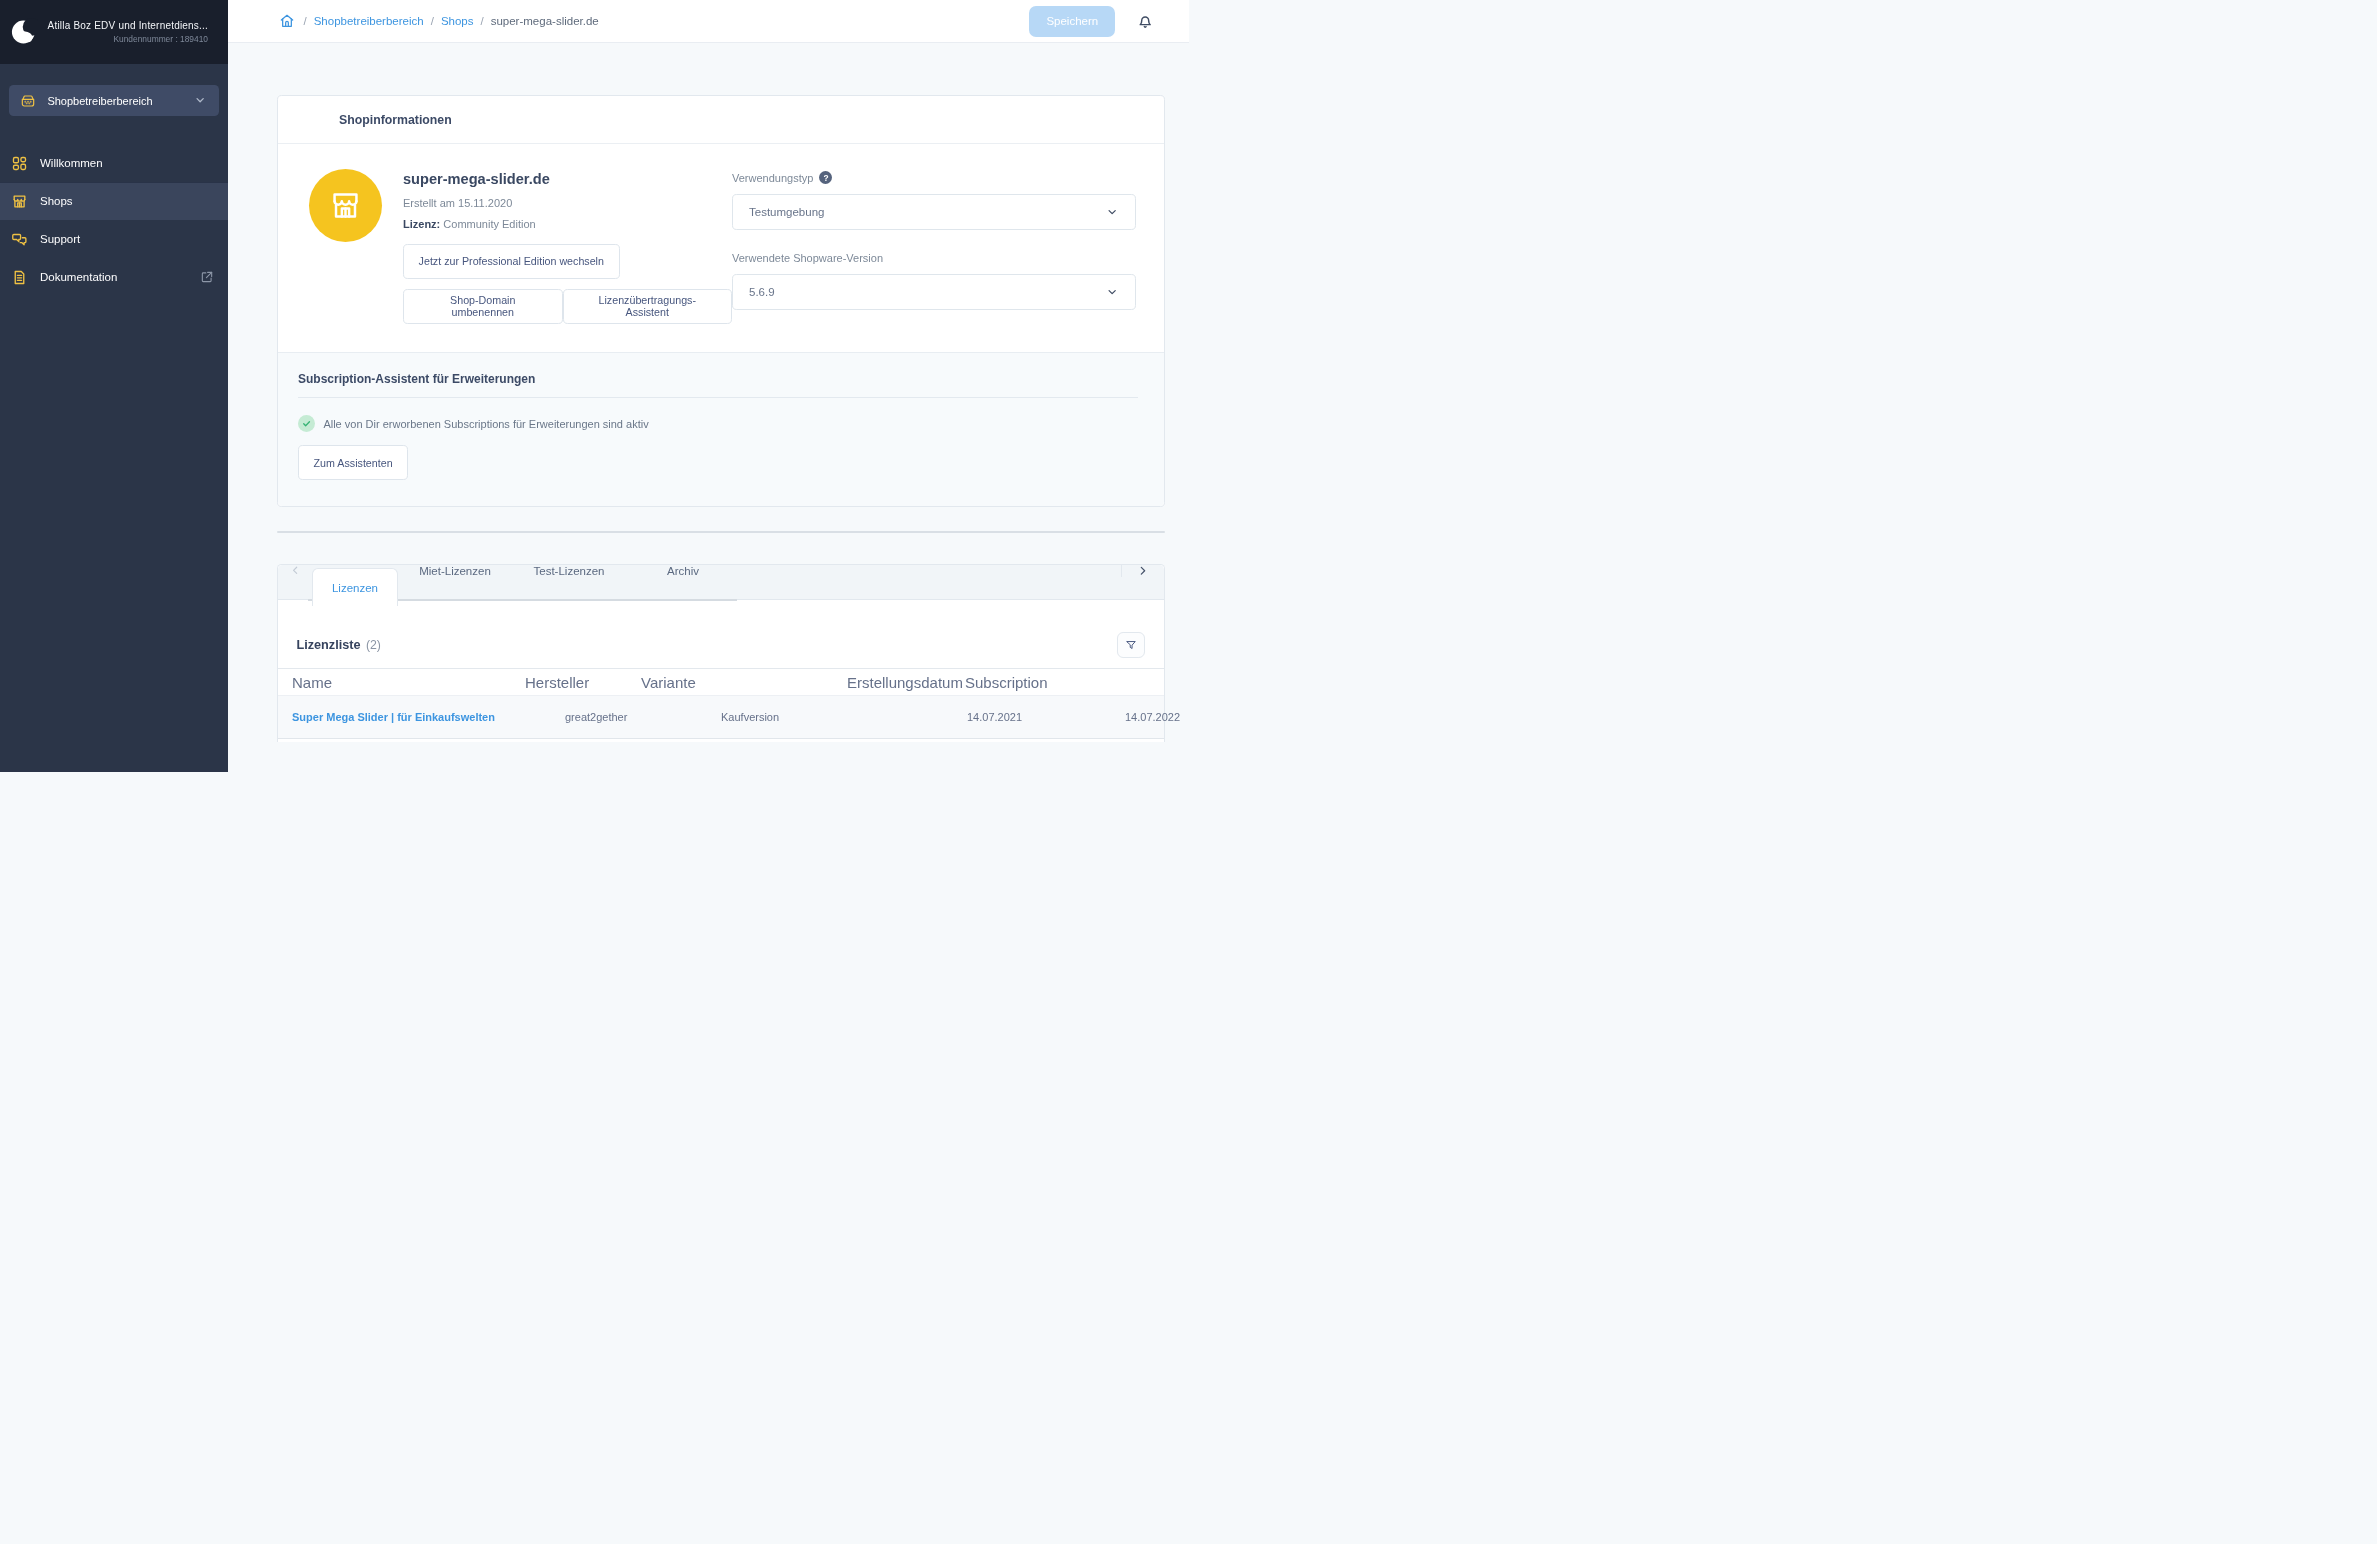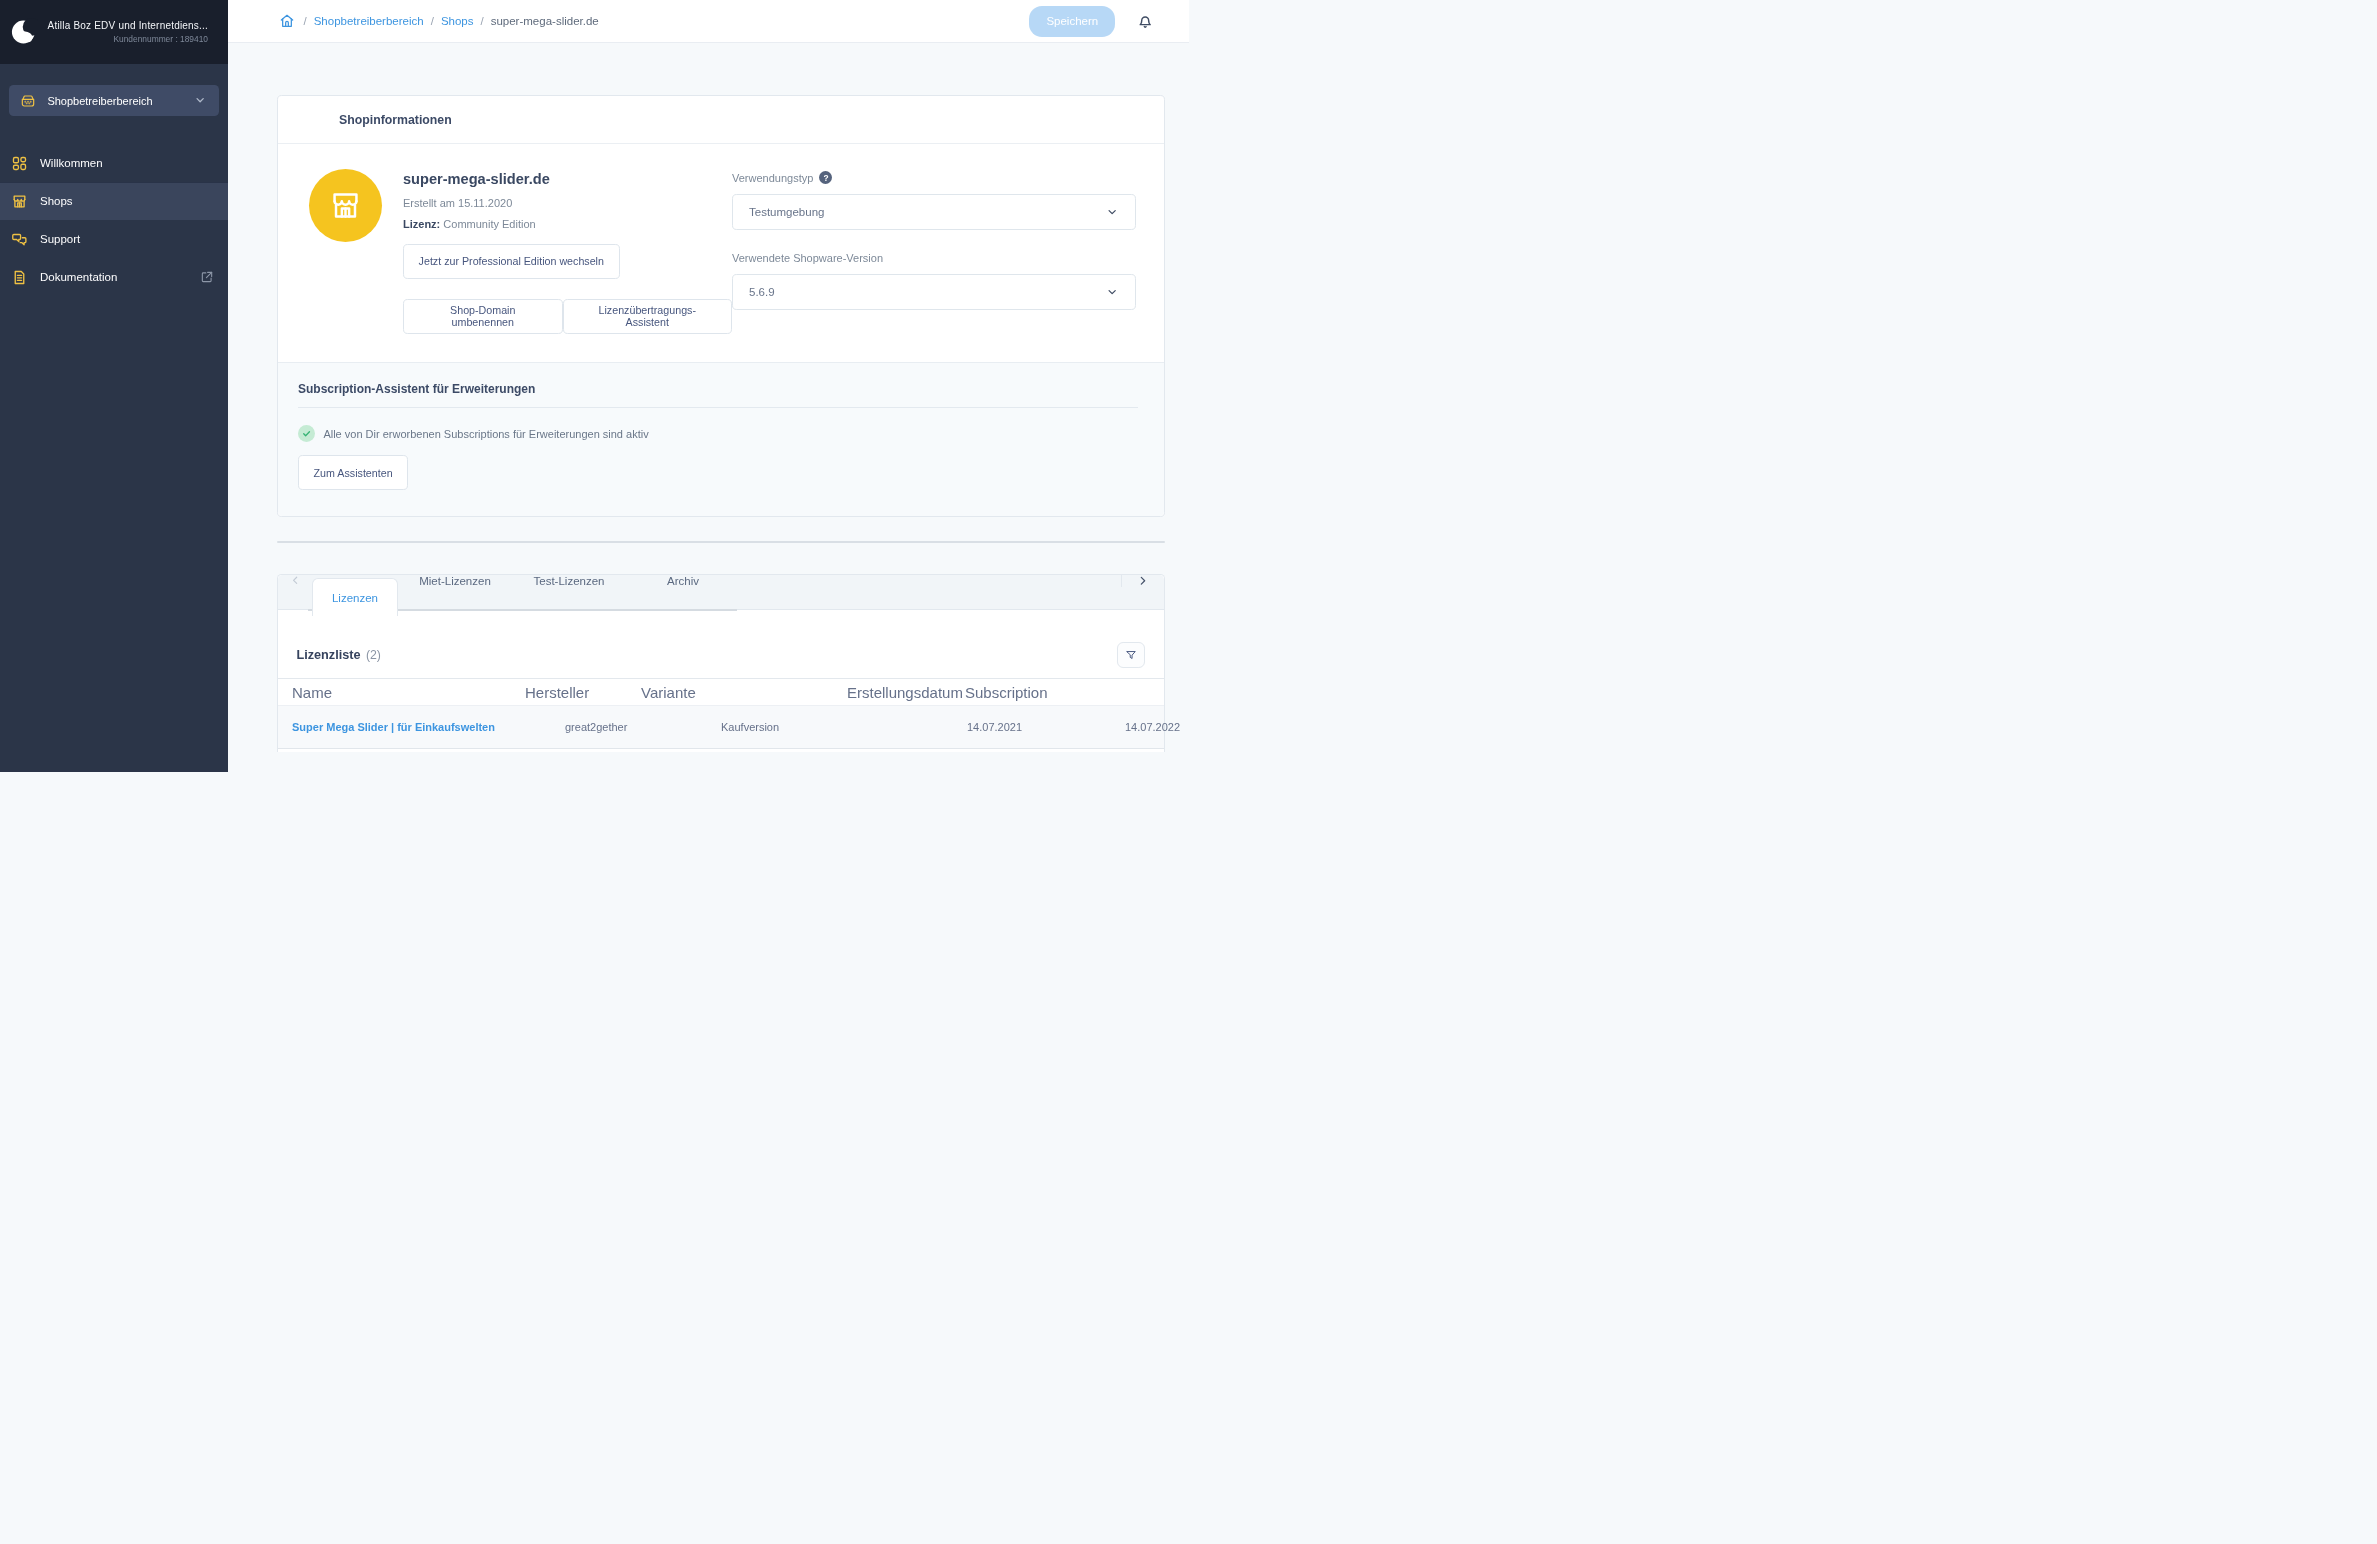--- a/index.html
+++ b/index.html
@@ -21,41 +21,41 @@
   .menu-item.active { background:#3a455c; box-shadow:inset 0 0.8px 0 #242e41; }
   .ext { margin-left:auto; }
 
   
   .main { flex:1; display:flex; flex-direction:column; min-width:0; }
   .topbar { height:43px; background:#fff; border-bottom:0.8px solid #e9edf2; display:flex; align-items:center; padding:0 15.3px 0 51px; flex:0 0 43px; }
   .crumb-sep { color:#9aa4b2; font-size:11.5px; margin:0 7px; }
   .crumb-link { color:#3d95e0; font-size:11.5px; text-decoration:none; cursor:pointer; }
   .crumb-current { color:#5f6b7c; font-size:11.5px; }
   .crumb-home { margin-right:1.5px; cursor:pointer; }
-  .save-btn { margin-left:auto; width:86px; height:31px; background:#b7d8f6; color:#fff; border:none; border-radius:13px; font-size:11.5px; font-family:inherit; cursor:pointer; }
+  .save-btn { margin-left:auto; width:86px; height:31px; background:#b7d8f6; color:#fff; border:none; border-radius:7px; font-size:11.5px; font-family:inherit; cursor:pointer; }
   .bell-wrap { margin:0 19px 0 21px; cursor:pointer; }
 
   .content { flex:1; padding:52px 24.5px 0 49px; overflow:hidden; }
 
   .card { background:#fff; border:0.8px solid #e2e8ee; border-radius:4.6px; }
   .card-header { height:48px; display:flex; align-items:center; padding:0 19px; border-bottom:0.8px solid #ebeff3; }
   .card-title { font-size:12.3px; font-weight:bold; color:#3c4a66;margin-left:42px; }
 
   .card-body { display:flex; padding:25px 28px 28px 31px; }
   .shop-left { width:423px; flex:0 0 423px; display:flex; }
   .avatar { width:73px; height:73px; border-radius:50%; background:#f5c41f; display:flex; align-items:center; justify-content:center; flex:0 0 73px; }
   .shop-meta { margin-left:21px; padding-top:1.5px; }
   .shop-domain { font-size:14.6px; font-weight:bold; color:#3a4862; }
   .shop-created { font-size:11px; color:#7d8998; margin-top:10.7px; }
   .shop-license { font-size:11px; margin-top:8.4px; }
   .shop-license .lbl { font-weight:bold; color:#3a4862; }
   .shop-license .val { color:#7d8998; }
   .btn { display:inline-flex; align-items:center; justify-content:center; padding:0 14.6px; height:35px; border:0.8px solid #dee5ec; border-radius:4.6px; background:#fff; color:#47567e; font-size:10.7px; font-family:inherit; cursor:pointer; }
   .btn-stack { margin-top:14px; }
-  .btn-row2 { margin-top:20px; display:flex; }
+  .btn-row2 { margin-top:10px; display:flex; }
 
   .shop-right { flex:1; padding-top:2.3px; }
   .field-label { display:flex; align-items:center; font-size:11px; color:#7d8998; }
   .help-badge { width:13px; height:13px; border-radius:50%; background:#55637d; color:#fff; font-size:8.4px; font-weight:bold; display:inline-flex; align-items:center; justify-content:center; margin-left:6.1px; cursor:pointer; }
   .select { margin-top:10px; height:36px; border:0.8px solid #dfe6ec; border-radius:4.6px; background:#fff; display:flex; align-items:center; padding:0 16px; color:#68748a; font-size:11.5px; cursor:pointer; }
   .select .chev { margin-left:auto; }
   .field-label.second { margin-top:22px; }
 
   .card-footer { display:flex; background:#f7fafc; border-top:0.8px solid #e8edf2; border-radius:0 0 4.6px 4.6px; }
   .foot-col { padding:19px 26px 26px 20px; }

